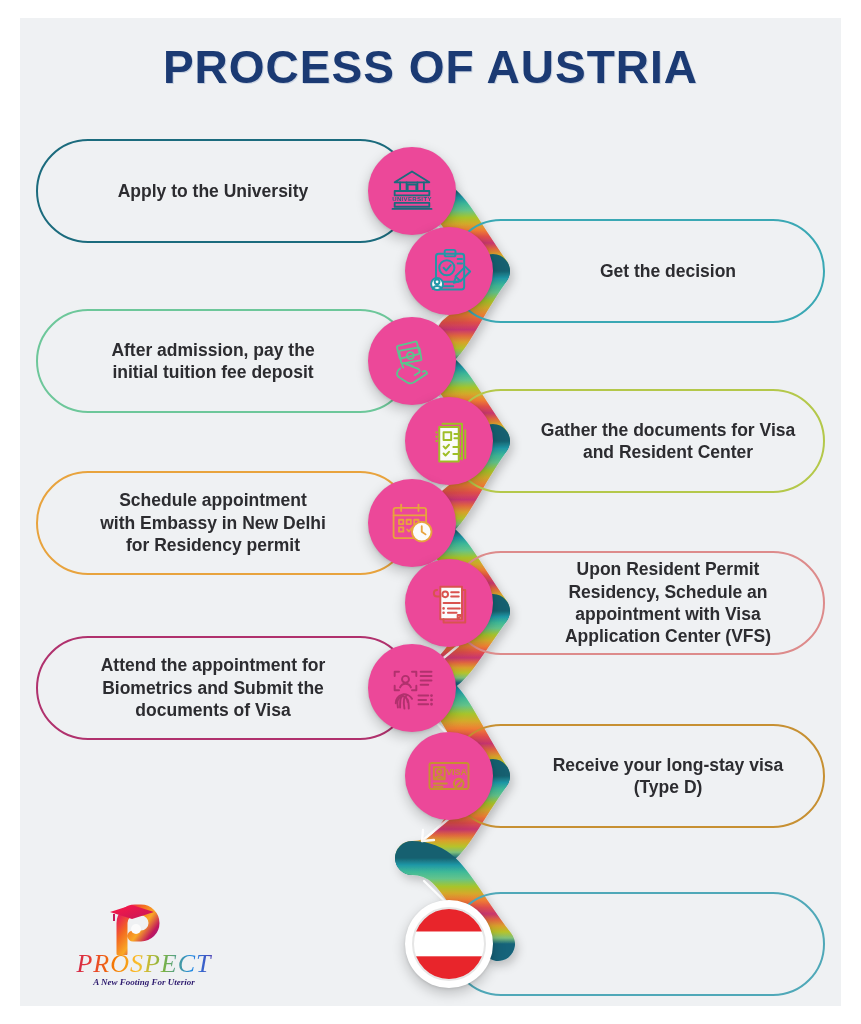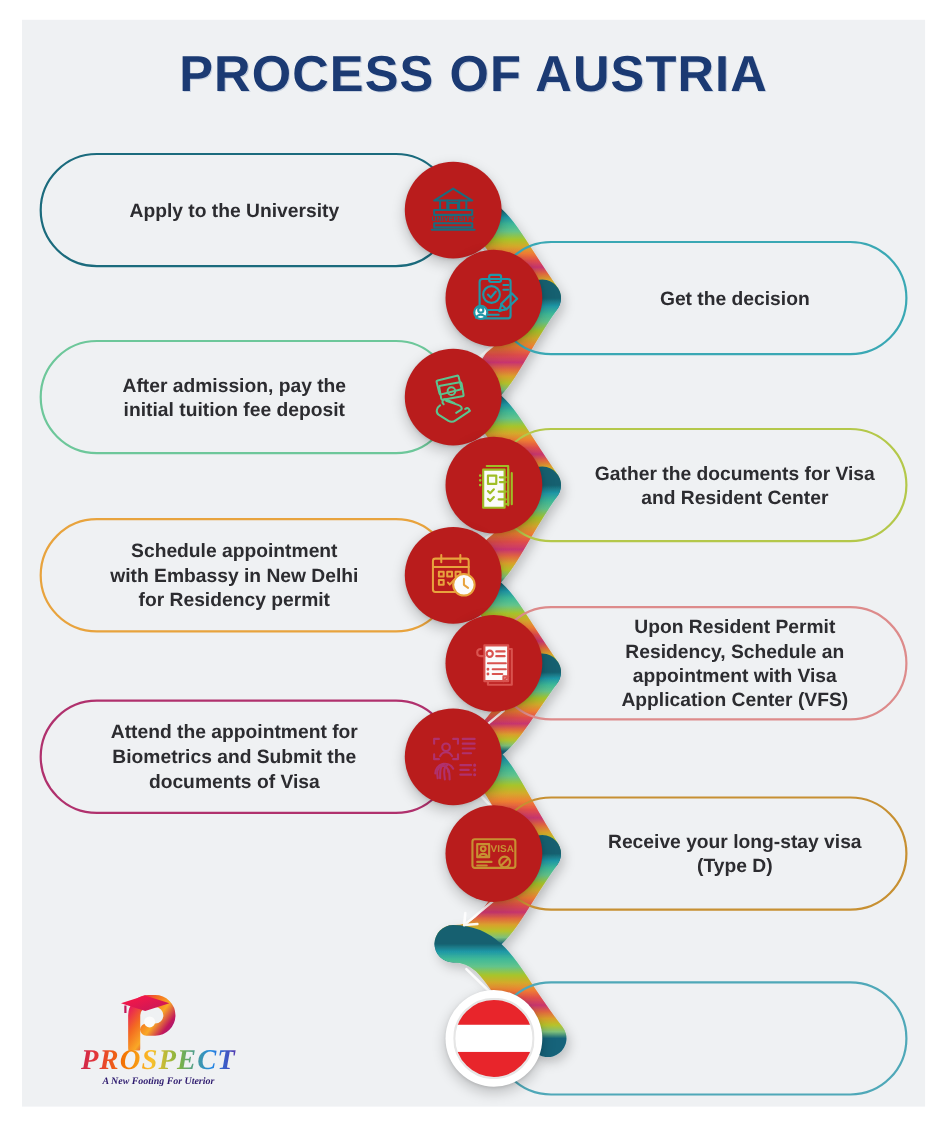--- a/index.html
+++ b/index.html
@@ -46,32 +46,32 @@
     color:#2c2c30;
     font-family:"Liberation Sans", sans-serif;
   }
   .step.left .pill-label{left:24px;right:86px;margin-left:40px;}
   .step.right .pill-label{left:86px;right:24px;}
   
   .badge{
     position:absolute;top:50%;
     width:88px;height:88px;margin-top:-44px;
     border-radius:50%;
-    background:#b91c1c;
+    background:#ec4899;
     box-shadow:0 5px 13px rgba(0,0,0,.22), 0 1px 3px rgba(0,0,0,.10);
     display:flex;align-items:center;justify-content:center;
   }
   .step.left  .badge{right:-44px;}
   .step.right .badge{left:-44px;}
   .badge svg{display:block;}
   
   #logo{position:absolute;left:38px;top:885px;width:170px;height:95px;}
   #logo-word{
     position:absolute;left:6px;top:46px;width:160px;
-    text-align:center;font-size:26px;font-weight:bold;font-style:italic;
+    text-align:center;font-size:26px;font-weight:normal;font-style:italic;
     font-family:"Liberation Serif", serif;letter-spacing:1px;
     background:linear-gradient(90deg,#c2185b 0%,#e53935 16%,#f57c00 32%,#fbc02d 46%,#7cb342 62%,#1e88e5 80%,#6a1b9a 100%);
     -webkit-background-clip:text;background-clip:text;color:transparent;
   }
   #logo-tag{
     position:absolute;left:6px;top:74px;width:160px;
     text-align:center;font-size:9px;font-style:italic;font-weight:bold;
     font-family:"Liberation Serif", serif;color:#2d1a6e;
   }
 </style>

